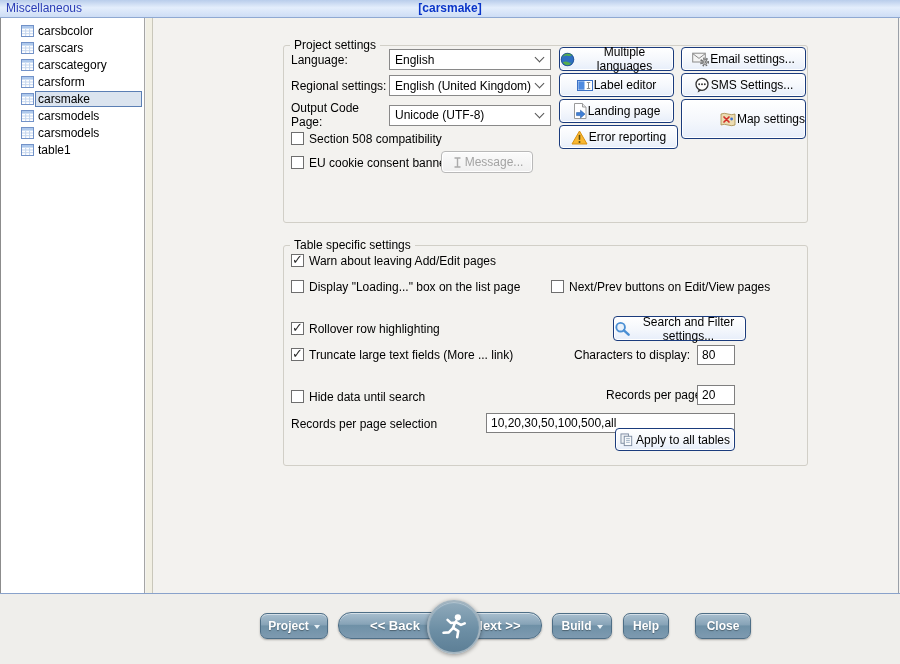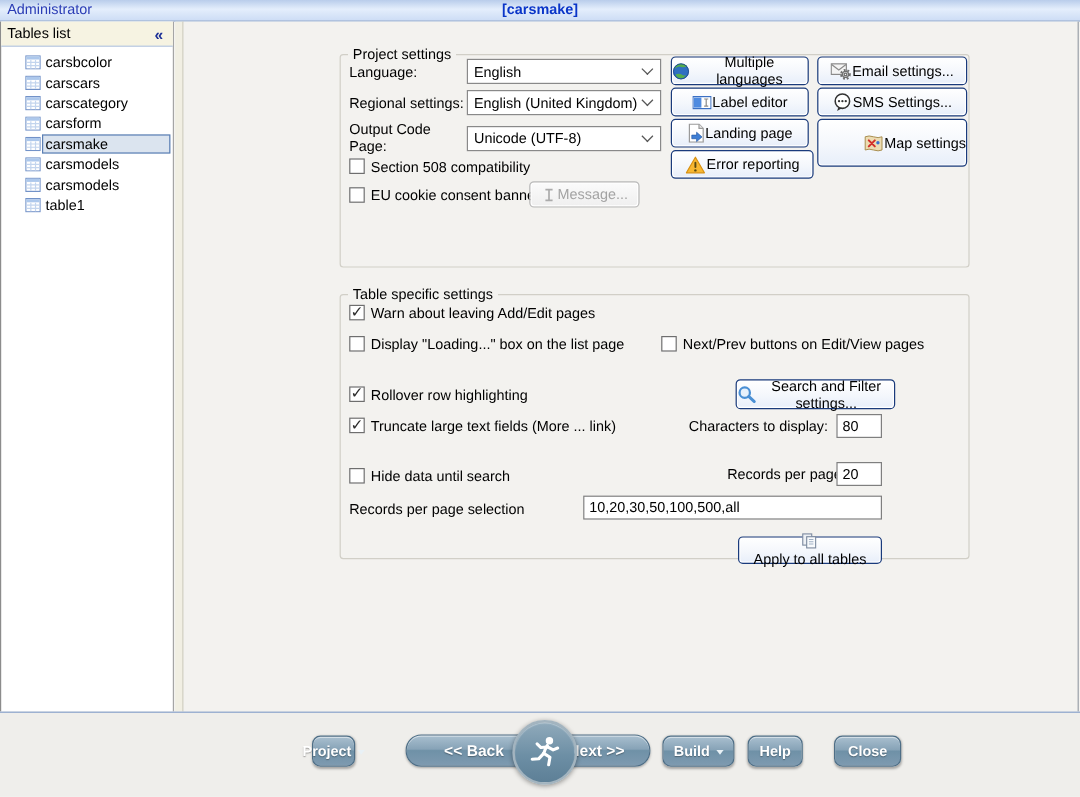--- a/index.html
+++ b/index.html
@@ -76,29 +76,25 @@
   .pill .bk { left:16px; } .pill .nx { right:4px; }
   .runcircle { position:absolute; left:427px; top:6px; width:54px; height:54px; border-radius:50%;
     background:linear-gradient(180deg,#90aabb 0%,#6d8fa5 55%,#5d7f96 100%);
     border:2px solid #a3b4bf; box-shadow:0 1px 4px rgba(0,0,0,.4), inset 0 1px 1px rgba(255,255,255,.35);
     display:flex; align-items:center; justify-content:center; cursor:pointer; }
 </style>
 </head>
 <body>
 
 <div class="titlebar">
-  <span class="tl">Administrator</span>
+  <span class="tl">Miscellaneous</span>
   <span class="ctr">[carsmake]</span>
 </div>
 
 <div class="sidebar">
-  <div class="side-head">
-    <span>Tables list</span>
-    <span class="hk">«</span>
-  </div>
   <div class="tlist">
     <div class="titem">
       <svg width="13" height="12" viewBox="0 0 13 12">
           <rect x="0.5" y="0.5" width="12" height="11" fill="#fff" stroke="#7292c8"></rect>
           <rect x="1" y="1" width="11" height="2.6" fill="#adc8ec"></rect>
           <path d="M1 6h11M1 8.7h11M4.7 4v7M8.6 4v7" stroke="#c3d5ee" fill="none"></path>
         </svg>
       <span class="lbl">carsbcolor</span>
     </div>
     <div class="titem">
@@ -304,34 +300,34 @@
     <div class="cbrow" style="left:7px; top:143px;">
       <span class="cb"></span>
       <span>Hide data until search</span>
     </div>
     <span class="slabel" style="left:322px; top:142px;">Records per page</span>
     <input class="ti" style="position: absolute; left: 413px; top: 139px; width: 38px; height: 20px;" value="20">
 
     <span class="slabel" style="left:7px; top:171px;">Records per page selection</span>
     <input class="ti" style="position: absolute; left: 202px; top: 167px; width: 249px; height: 20px;" value="10,20,30,50,100,500,all">
 
-    <button class="abtn" style="left:331px; top:201px; width:120px; height:23px;flex-direction:column;">
+    <button class="abtn" style="left:331px; top:182px; width:120px; height:23px;">
       <svg width="15" height="14" viewBox="0 0 16 15">
           <rect x="1" y="1" width="8" height="10" fill="#eef1f5" stroke="#7d8ba0"></rect>
           <rect x="4.5" y="3.5" width="8" height="10" fill="#f8fafc" stroke="#7d8ba0"></rect>
           <path d="M6.5 6h4M6.5 8h4M6.5 10h4" stroke="#9fb0c4"></path>
         </svg>
       <span>Apply to all tables</span>
     </button>
   </div>
 
 </div>
 
 <div class="bbar">
-  <button class="sbtn" style="left:260px; top:19px; width:36px; height:26px;">
+  <button class="sbtn" style="left:260px; top:19px; width:68px; height:26px;">
     <span>Project</span>
     <span class="dtri"></span>
   </button>
 
   <div class="pill">
     <span class="bk">&lt;&lt; Back</span>
     <span class="nx">Next &gt;&gt;</span>
   </div>
   <div class="runcircle">
     <svg width="30" height="30" viewBox="0 0 28 28">

